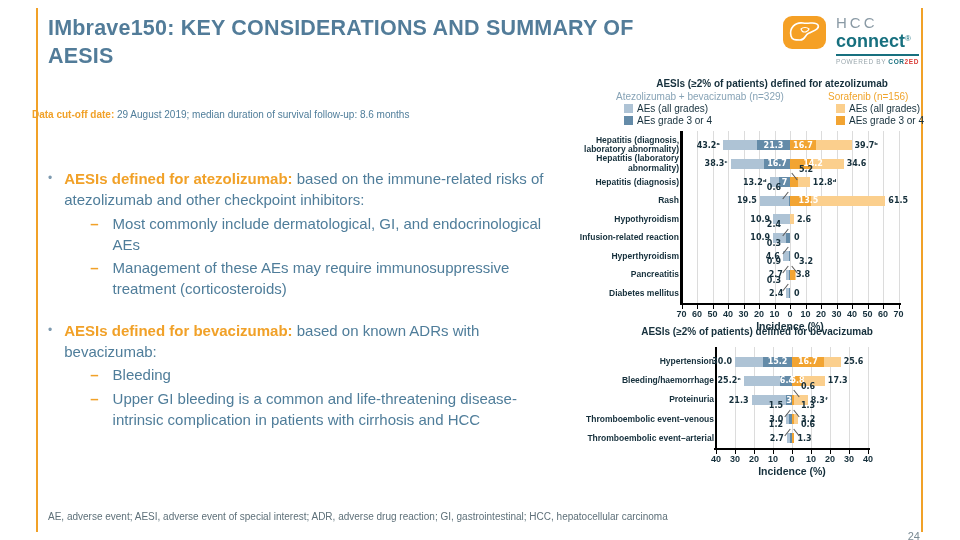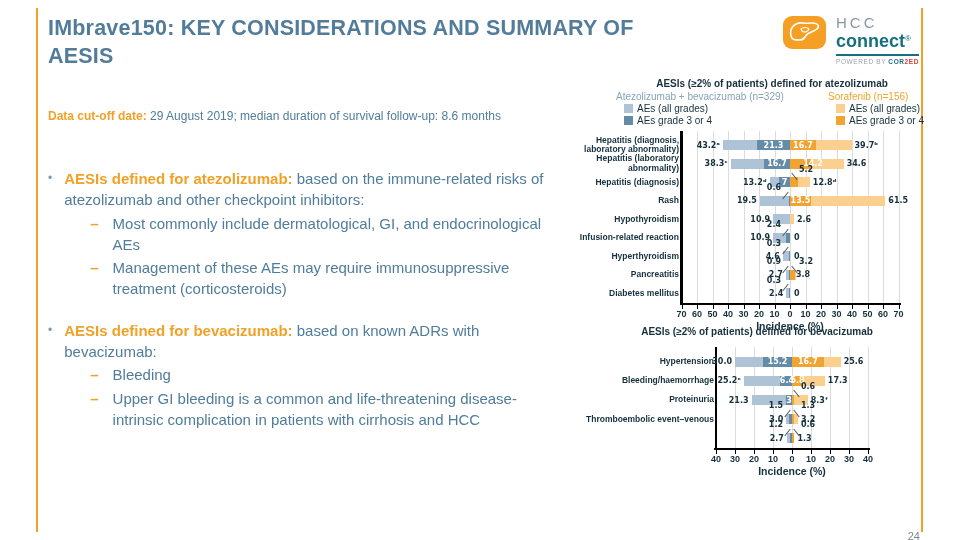--- a/index.html
+++ b/index.html
@@ -1,21 +1,21 @@
 <!DOCTYPE html>
 <html><head>
 <meta charset="utf-8">
 <style>
   html,body{margin:0;padding:0;background:#fff;}
   .slide{position:relative;width:960px;height:540px;background:#ffffff;overflow:hidden;
          font-family:"Liberation Sans",sans-serif;}
   .side-rule{position:absolute;top:8px;height:524px;width:2px;background:#F1A128;}
   .page-title{position:absolute;left:48px;top:14px;width:640px;font-size:21.5px;font-weight:bold;
               color:#527C99;line-height:1.32;letter-spacing:.2px;}
-  .intro{position:absolute;left:48px;top:108px;width:490px;font-size:12px;color:#4F7D9A;line-height:1.42;}
+  .intro{position:absolute;left:32px;top:108px;width:490px;font-size:10px;color:#4F7D9A;line-height:1.42;}
   .lead{color:#F1A128;font-weight:bold;}
   .bullets{position:absolute;left:48px;top:168px;width:505px;font-size:15px;color:#4F7D9A;line-height:1.42;}
   .bullet{display:flex;margin-bottom:20px;}
   .bdot{color:#7D9AB0;margin-right:12px;font-size:12px;line-height:1.7;}
   .btxt{flex:1;}
   .sub{display:flex;margin-top:2px;}
   .sdash{color:#F1A128;font-weight:bold;margin:0 14px 0 26px;}
   .stxt{flex:1;}
   .footer{position:absolute;left:48px;top:511px;width:760px;font-size:10px;color:#5E7079;}
   .page-num{position:absolute;left:880px;top:509px;width:40px;text-align:right;font-size:11px;color:#7A8A93;margin-top:21px;}
@@ -201,21 +201,21 @@
         <div>Rash</div>
       </div>
       <div class="bar" style="left: 207.775px; top: 117.75px; width: 30.225px; background: rgb(174, 195, 213);"></div>
       <div class="bar" style="left: 236.5px; top: 117.75px; width: 1.5px; background: rgb(100, 139, 168);"></div>
       <div class="bar" style="left: 238px; top: 117.75px; width: 95.325px; background: rgb(251, 207, 141);"></div>
       <div class="bar" style="left: 238px; top: 117.75px; width: 20.925px; background: rgb(242, 164, 50);"></div>
       <div class="val r" style="left: 174.775px; top: 119.25px; width: 30px;">19.5</div>
       <div class="val l" style="left: 336.325px; top: 119.25px; width: 34px;">61.5</div>
       <div class="val r" style="left: 197px; top: 106px; width: 32px;">0.6</div>
       <div class="cline" style="left: 233px; top: 112.5px; transform: rotate(38deg);"></div>
-      <div class="val in" style="left: 238px; top: 119.25px; width: 20.925px;">13.5</div>
+      <div class="val in" style="left: 238px; top: 119.25px; width: 20.925px; padding-left: 8px;">13.5</div>
       <div class="cat" style="left: 0px; top: 132px; width: 127px; height: 18.5px;">
         <div>Hypothyroidism</div>
       </div>
       <div class="bar" style="left: 221.105px; top: 136.25px; width: 16.895px; background: rgb(174, 195, 213);"></div>
       <div class="bar" style="left: 238px; top: 136.25px; width: 4.03px; background: rgb(251, 207, 141);"></div>
       <div class="val r" style="left: 188.105px; top: 137.75px; width: 30px;">10.9</div>
       <div class="val l" style="left: 245.03px; top: 137.75px; width: 34px;">2.6</div>
       <div class="cat" style="left: 0px; top: 150.5px; width: 127px; height: 18.5px;">
         <div>Infusion-related reaction</div>
       </div>
@@ -329,26 +329,30 @@
       <div class="bar" style="left: 234.3px; top: 88.2px; width: 5.7px; background: rgb(174, 195, 213);"></div>
       <div class="bar" style="left: 237.15px; top: 88.2px; width: 2.85px; background: rgb(100, 139, 168);"></div>
       <div class="bar" style="left: 240px; top: 88.2px; width: 6.08px; background: rgb(251, 207, 141);"></div>
       <div class="bar" style="left: 240px; top: 88.2px; width: 2.47px; background: rgb(242, 164, 50);"></div>
       <div class="val r" style="left: 201.3px; top: 89.7px; width: 30px;">3.0</div>
       <div class="val l" style="left: 249.08px; top: 89.7px; width: 34px;">3.2</div>
       <div class="val r" style="left: 199px; top: 76.1px; width: 32px;">1.5</div>
       <div class="cline" style="left: 235px; top: 82.6px; transform: rotate(38deg);"></div>
       <div class="val l" style="left: 249px; top: 76.1px; width: 32px;">1.3</div>
       <div class="cline" style="left: 244px; top: 82.6px; transform: rotate(-38deg);"></div>
+      <div class="cat" style="left: 0px; top: 102.8px; width: 162px; height: 19.2px;">
+        <div>Thromboembolic event–arterial</div>
+      </div>
       <div class="bar" style="left: 234.87px; top: 107.4px; width: 5.13px; background: rgb(174, 195, 213);"></div>
       <div class="bar" style="left: 237.72px; top: 107.4px; width: 2.28px; background: rgb(100, 139, 168);"></div>
       <div class="bar" style="left: 240px; top: 107.4px; width: 2.47px; background: rgb(251, 207, 141);"></div>
       <div class="bar" style="left: 240px; top: 107.4px; width: 1.5px; background: rgb(242, 164, 50);"></div>
       <div class="val r" style="left: 201.87px; top: 108.9px; width: 30px;">2.7</div>
       <div class="val l" style="left: 245.47px; top: 108.9px; width: 34px;">1.3</div>
       <div class="val r" style="left: 199px; top: 95.3px; width: 32px;">1.2</div>
       <div class="cline" style="left: 235px; top: 101.8px; transform: rotate(38deg);"></div>
       <div class="val l" style="left: 249px; top: 95.3px; width: 32px;">0.6</div>
       <div class="cline" style="left: 244px; top: 101.8px; transform: rotate(-38deg);"></div>
     </div>
 
+  <div class="footer">AE, adverse event; AESI, adverse event of special interest; ADR, adverse drug reaction; GI, gastrointestinal; HCC, hepatocellular carcinoma</div>
   <div class="page-num">24</div>
 </div>
 
 </body></html>

